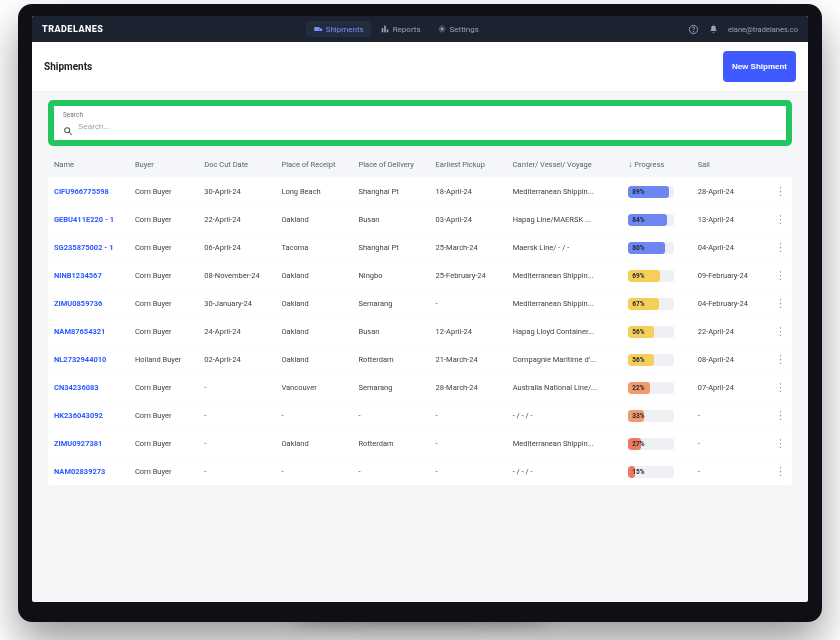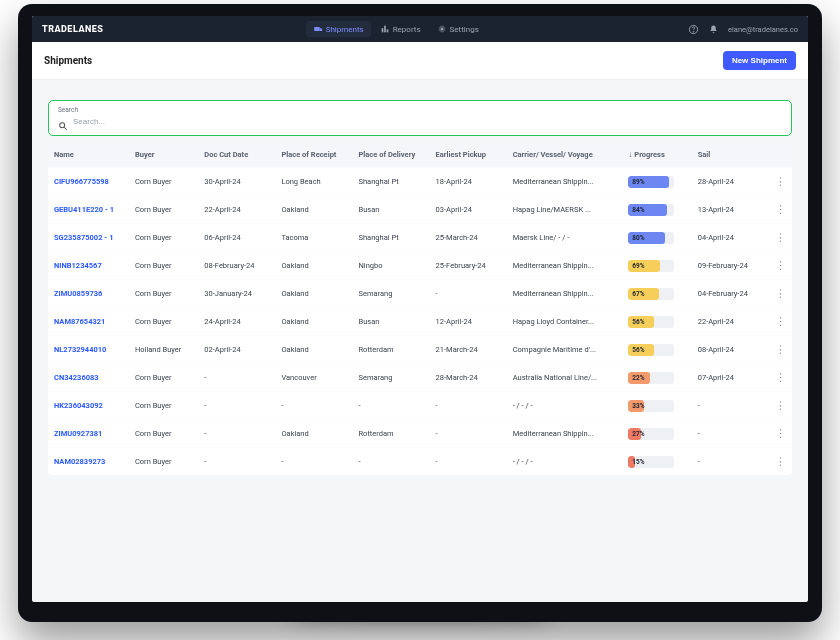--- a/index.html
+++ b/index.html
@@ -88,30 +88,30 @@
     border-bottom: 1px solid #eef0f3;
   }
   .page-header h1 { font-size: 10px; font-weight: 700; color: #222; }
   .btn-primary {
     margin-left: auto;
     background: #3f5bff;
     color: #fff;
     border: none;
     font-size: 8px;
     font-weight: 600;
-    padding: 5px 9px;
+    padding: 11px 9px;
     border-radius: 4px;
     cursor: pointer;
   }
 
   
   .search-card {
-    margin: 20px 16px 6px 16px;
+    margin: 8px 16px 6px 16px;
     background: #fff;
-    border: 1px solid #22c55e;
+    border: 6px solid #22c55e;
     border-radius: 5px;
     padding: 5px 9px 9px 9px;
   }
   .search-label { font-size: 6.5px; color: #6b7280; margin-bottom: 2px; display: block; }
   .search-wrap { display: flex; align-items: center; gap: 5px; }
   .search-wrap input {
     border: none; outline: none; font-size: 8px; width: 100%;
     color: #444;
   }
   .search-wrap input::placeholder { color: #9aa0aa; }
@@ -119,21 +119,21 @@
   
   .table-wrap {
     margin: 0 16px;
     background: #fff;
     border-radius: 4px;
     overflow: hidden;
   }
   table { width: 100%; border-collapse: collapse; table-layout: fixed; }
   thead tr { background: #f4f6f9; }
   th {
-    font-size: 7.5px; font-weight: 700; color: #5b6270;
+    font-size: 7.5px; font-weight: 400; color: #5b6270;
     text-align: left; padding: 8px 6px;
     white-space: nowrap; overflow: hidden; text-overflow: ellipsis;
   }
   td {
     font-size: 7.5px; color: #3a3f4a;
     padding: 7px 6px;
     border-top: 1px solid #fafbfc;
     white-space: nowrap; overflow: hidden; text-overflow: ellipsis;
   }
   td.name a { color: #2b59ff; font-weight: 700; text-decoration: none; }
@@ -326,21 +326,21 @@
                     <span class="progress-label">80%</span>
                   </div>
                 </div>
               </td>
               <td>04-April-24</td>
               <td class="kebab">⋮</td>
             </tr>
             <tr>
               <td class="name"><a href="#">NINB1234567</a></td>
               <td>Corn Buyer</td>
-              <td>08-February-24</td>
+              <td>08-November-24</td>
               <td>Oakland</td>
               <td>Ningbo</td>
               <td>25-February-24</td>
               <td>Mediterranean Shippin...</td>
               <td>
                 <div class="progress-cell">
                   <div class="progress-bar">
                     <div class="progress-fill" style="width:69%;background:#f6cf5a;"></div>
                     <span class="progress-label">69%</span>
                   </div>

